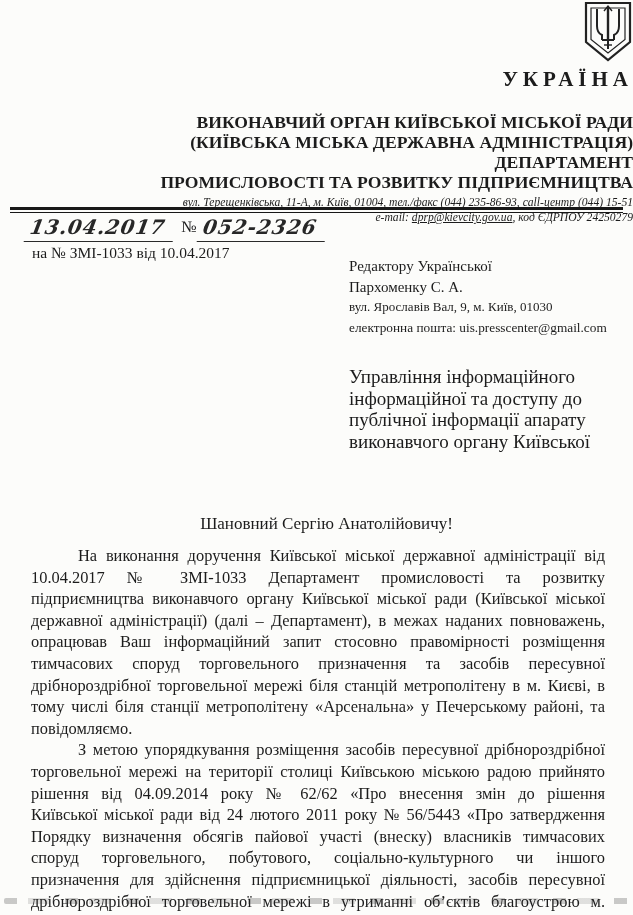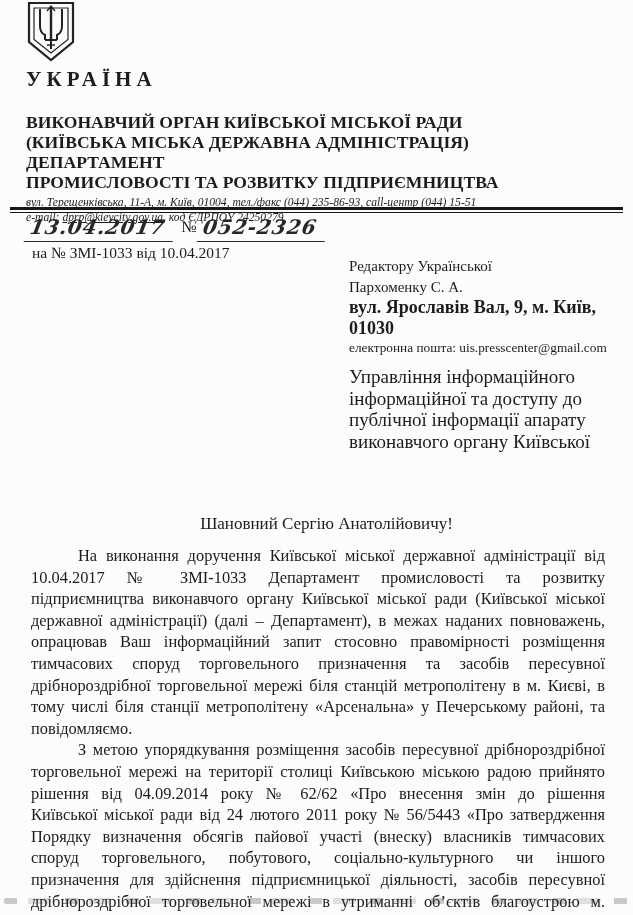--- a/index.html
+++ b/index.html
@@ -2,42 +2,42 @@
 <html lang="uk"><head>
 <meta charset="utf-8">
 <style>
   html,body{margin:0;padding:0;background:#e8e8e6;}
   .page{
     position:relative;width:633px;height:915px;margin:0 auto;
     background:#fcfcfa;color:#1c1c1c;overflow:hidden;
     font-family:"Liberation Serif","DejaVu Serif",serif;
   }
   
-  .letterhead{position:absolute;top:0;left:0;right:0;text-align:left;padding-left:26px;}
+  .letterhead{position:absolute;top:0;left:0;right:0;text-align:right;padding-left:26px;}
   .emblem{display:inline-block;margin-top:2px;}
   .country{font-size:21px;font-weight:bold;letter-spacing:5px;margin-top:1px;}
   .org{font-size:17.6px;font-weight:bold;line-height:20px;margin-top:20px;}
   .addr{font-style:italic;font-size:11.6px;line-height:15px;margin-top:3px;}
   .addr .em{ text-decoration:underline; }
   
   .rule{position:absolute;left:10px;right:10px;top:207px;border-top:3px solid #181818;}
   .rule::after{content:"";display:block;margin-top:2px;border-top:1.5px solid #181818;}
   
   .ref{position:absolute;left:26px;top:215px;white-space:nowrap;}
   .hand{
     font-family:"DejaVu Serif",serif;font-style:italic;font-weight:bold;
     font-size:20px;letter-spacing:1px;color:#272727;
     display:inline-block;transform:skewX(-10deg);
   }
   .u{border-bottom:1.6px solid #2a2a2a;padding:0 10px 2px 4px;display:inline-block;}
   .nosign{font-size:16px;margin:0 2px 0 6px;vertical-align:2px;}
   .replyline{font-size:15.5px;margin-top:2px;margin-left:6px;}
   
   .recipient{position:absolute;left:349px;top:256px;font-size:15px;line-height:20.6px;}
-  .recipient .mid{font-size:18px;font-weight:bold;}
+  .recipient .mid{font-size:13px;}
   .recipient .small{font-size:13.3px;}
   .copyto{position:absolute;left:349px;top:366px;font-size:19px;line-height:21.6px;}
   
   .salutation{position:absolute;top:514px;left:0;right:0;text-align:center;font-size:17px;padding-left:20px;}
   .letterbody{
     position:absolute;left:31px;top:545px;width:574px;
     font-size:16.4px;line-height:21.6px;text-align:justify;word-spacing:2px;
   }
   .letterbody p{margin:0;text-indent:47px;}
   

